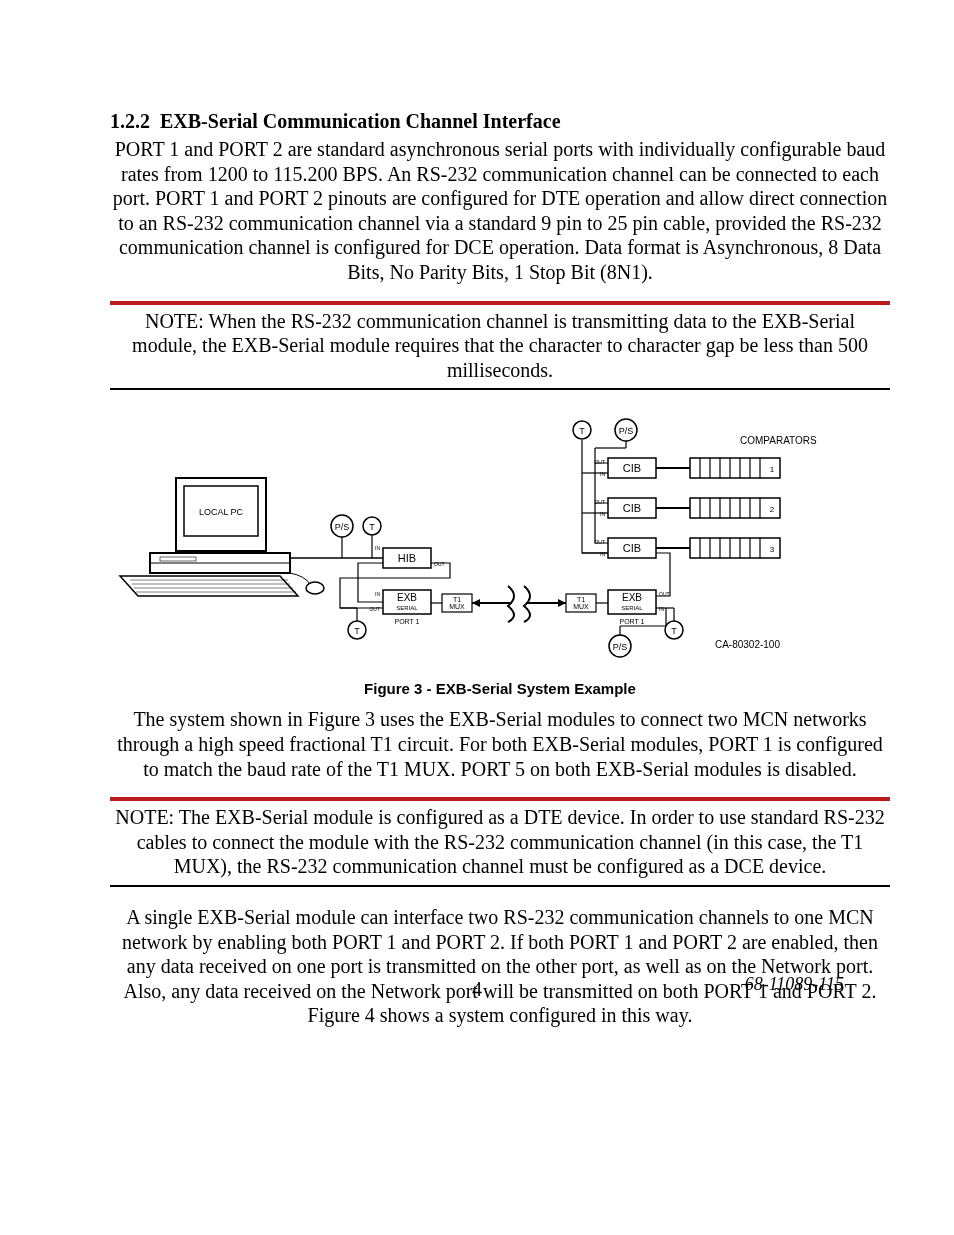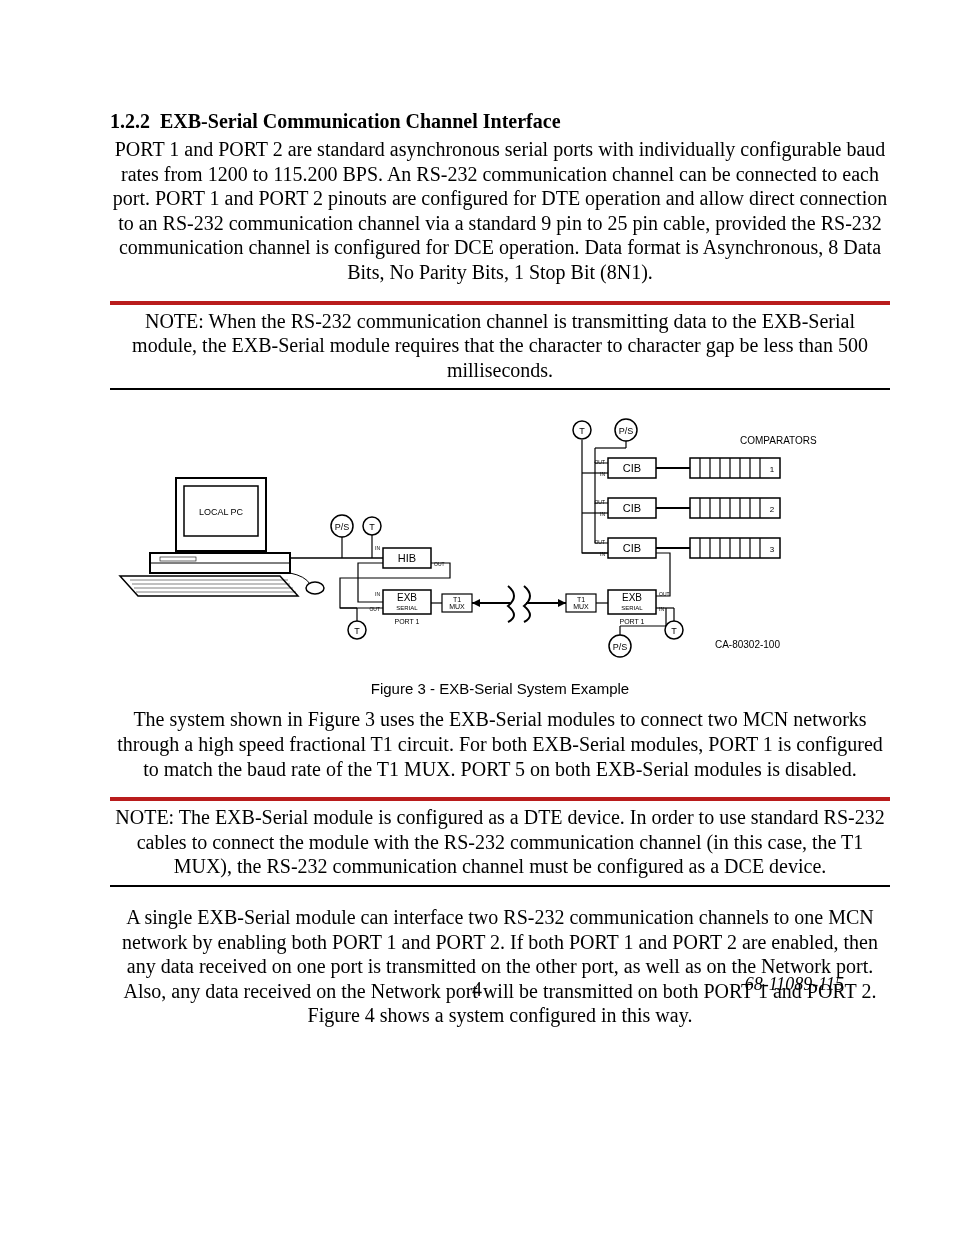--- a/index.html
+++ b/index.html
@@ -32,21 +32,21 @@
     padding: 4px 0 6px 0;
     margin: 16px 0 18px 0;
   }
   .figure-wrap {
     width: 100%;
     margin: 4px 0 8px 0;
   }
   .figure-caption {
     font-family: Arial, Helvetica, sans-serif;
     font-size: 15px;
-    font-weight: normal;
+    font-weight: bold;
     text-align: center;
     margin: 12px 0 10px 0;
   }
   .footer-right {
     position: absolute;
     right: 110px;
     bottom: 64px;
     font-style: italic;
     font-size: 18px;
   }

